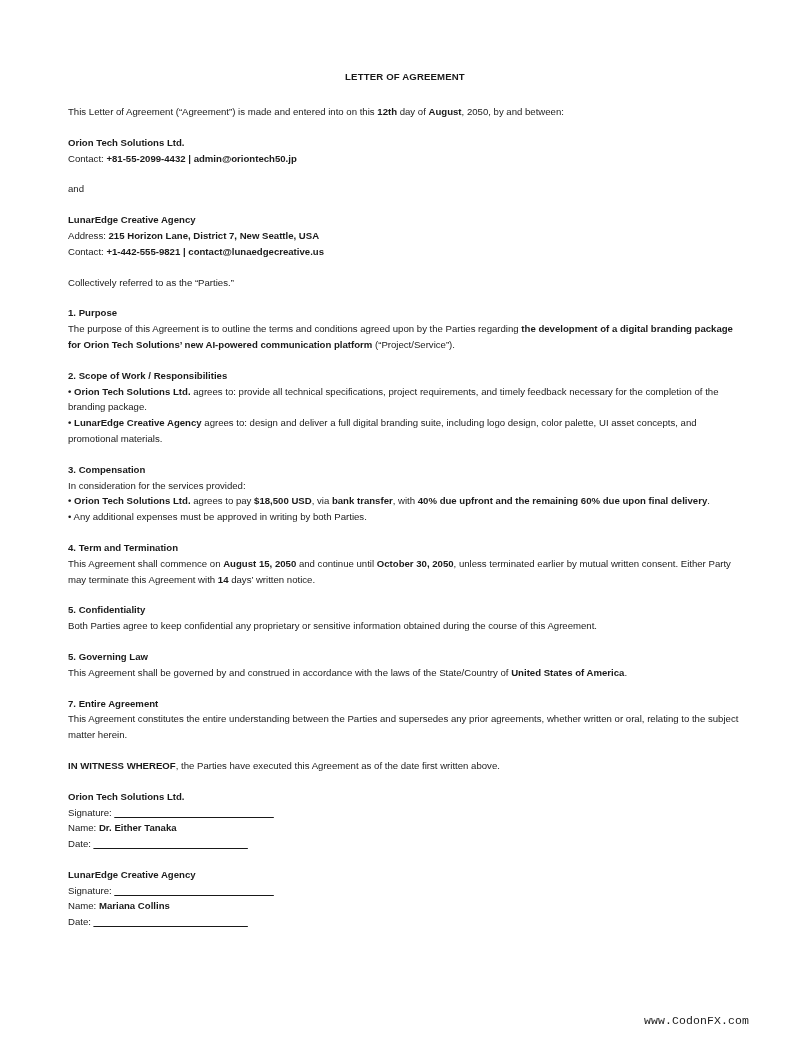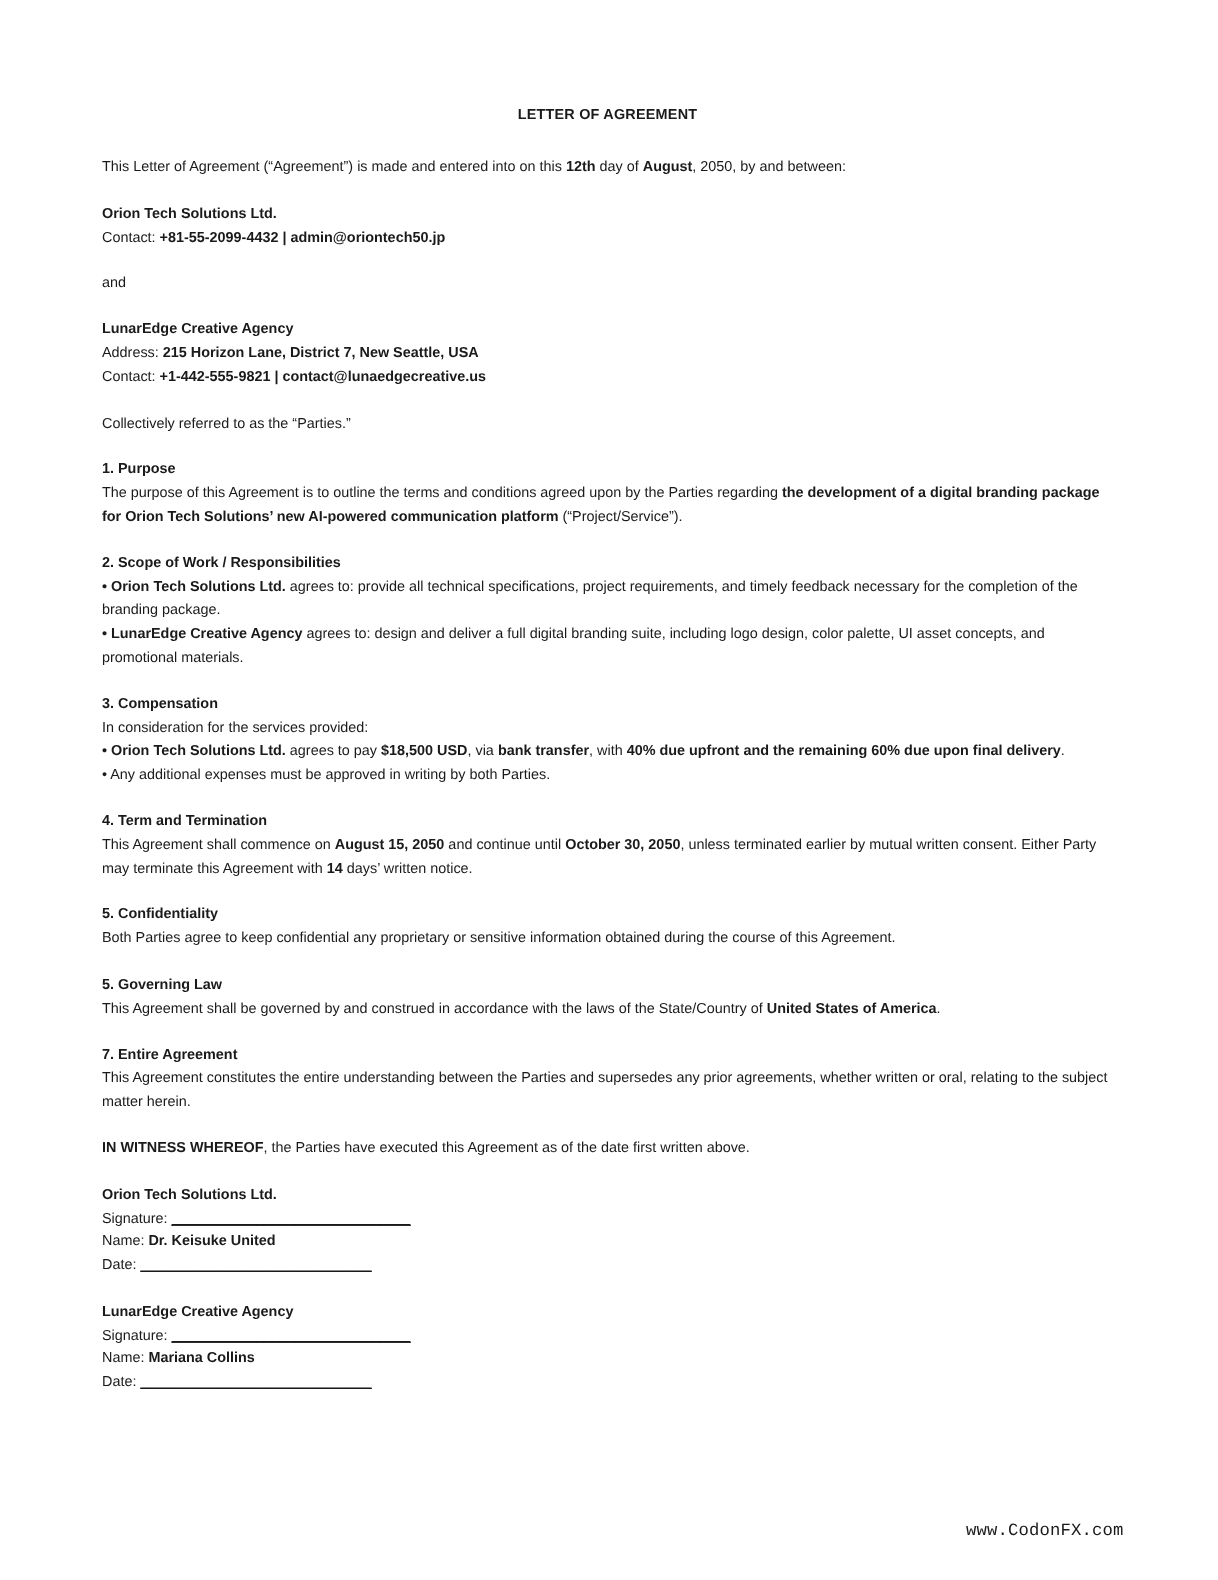--- a/index.html
+++ b/index.html
@@ -136,21 +136,21 @@
 
     <div class="gap-md"></div>
 
     <p><b>IN WITNESS WHEREOF</b><span>, the Parties have executed this Agreement as of the date first written above.</span></p>
 
     <div class="gap-md"></div>
 
     <div>
       <p class="b">Orion Tech Solutions Ltd.</p>
       <p><span>Signature: </span><span class="sig-line">_______________________________</span></p>
-      <p><span>Name: </span><b>Dr. Keisuke United</b></p>
+      <p><span>Name: </span><b>Dr. Either Tanaka</b></p>
       <p><span>Date: </span><span class="sig-line">______________________________</span></p>
     </div>
 
     <div class="gap-md"></div>
 
     <div>
       <p class="b">LunarEdge Creative Agency</p>
       <p><span>Signature: </span><span class="sig-line">_______________________________</span></p>
       <p><span>Name: </span><b>Mariana Collins</b></p>
       <p><span>Date: </span><span class="sig-line">______________________________</span></p>

